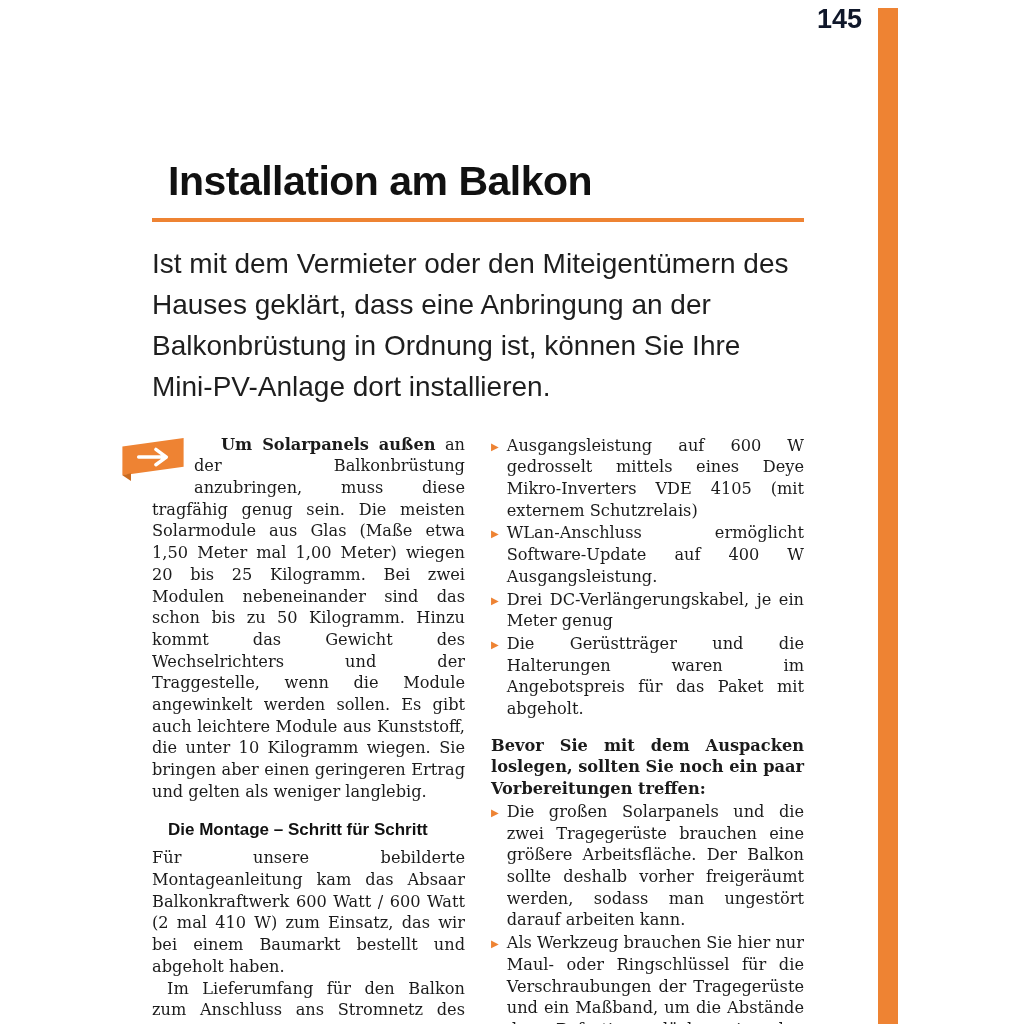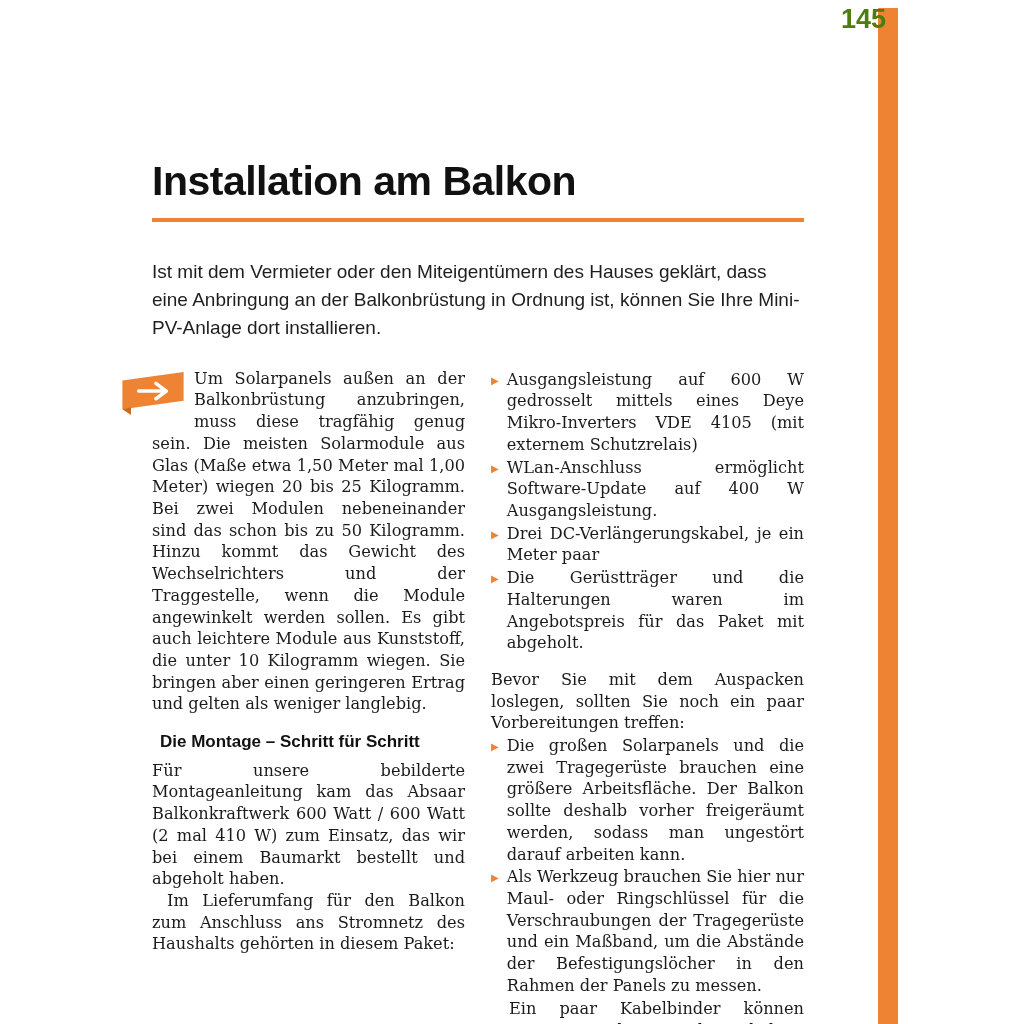--- a/index.html
+++ b/index.html
@@ -6,56 +6,56 @@
   html,body { background:#ffffff; }
   body {
     width:1024px; height:1024px; position:relative; overflow:hidden;
     font-family:"DejaVu Serif", serif; color:#1b1b1b;
   }
   .accent-bar {
     position:absolute; left:878px; top:8px; width:20px; height:1016px;
     background:#EE8333;
   }
   .page-number {
-    position:absolute; left:814px; top:4px; width:72px; text-align:right;
+    position:absolute; left:790px; top:4px; width:72px; text-align:right;
     font-family:"Liberation Sans", sans-serif; font-weight:bold; font-size:27px;
-    color:#4d7c0f;
+    color:#0f172a;
   }
   .content { position:absolute; left:152px; top:158px; width:652px; }
   .title {
     font-family:"Liberation Sans", sans-serif; font-weight:bold;
-    font-size:41px; letter-spacing:-0.5px; color:#111;
+    font-size:41px; letter-spacing:-0.5px; color:#111;margin-left:16px;
   }
   .title-rule { height:4px; background:#EE8333; margin-top:13px; }
   .intro {
-    margin-top:36px; font-family:"Liberation Sans", sans-serif;
-    font-size:19px; line-height:1.47; color:#1e1e1e;
+    margin-top:21px; font-family:"Liberation Sans", sans-serif;
+    font-size:28px; line-height:1.47; color:#1e1e1e;
   }
   .columns {
     margin-top:26px; display:flex; gap:26px;
     font-size:16.2px; line-height:1.34; text-align:justify;
   }
   .col { flex:1; min-width:0; }
   .arrow-badge {
     float:left; width:62px; height:42px; margin:3px 10px 2px -30px;
   }
   .p { margin:0; }
   .p + .p { text-indent:15px; }
   .subhead {
     font-family:"Liberation Sans", sans-serif; font-weight:bold;
-    font-size:17px; margin:16px 0 6px 8px; text-align:left; color:#111;
+    font-size:17px; margin:16px 0 6px 16px; text-align:left; color:#111;
   }
-  .bold-lead { font-weight:normal; }
+  .bold-lead { font-weight:bold;margin-left:27px; }
   .bullet { display:flex; gap:8px; margin-top:1px; }
   .bullet .marker {
     flex:0 0 auto; color:#EE8333; font-size:10px; padding-top:5px;
     font-family:"DejaVu Sans", sans-serif;
   }
   .bullet .btext { flex:1; min-width:0; text-align:justify; }
-  .space-before { margin-top:15px; }
+  .space-before { margin-top:15px;font-weight:bold; }
   .hang { margin-left:18px; margin-top:2px; text-indent:0; }
 </style>
 </head>
 <body>
 
 <div class="accent-bar"></div>
 <div class="page-number">145</div>
 
 <div class="content">
 
@@ -89,21 +89,21 @@
       <div class="bullet">
         <span class="marker">▶</span>
         <span class="btext">Ausgangsleistung auf 600 W gedrosselt mittels eines Deye Mikro-Inverters VDE 4105 (mit externem Schutzrelais)</span>
       </div>
       <div class="bullet">
         <span class="marker">▶</span>
         <span class="btext">WLan-Anschluss ermöglicht Software-Update auf 400 W Ausgangsleistung.</span>
       </div>
       <div class="bullet">
         <span class="marker">▶</span>
-        <span class="btext">Drei DC-Verlängerungskabel, je ein Meter paar</span>
+        <span class="btext">Drei DC-Verlängerungskabel, je ein Meter genug</span>
       </div>
       <div class="bullet">
         <span class="marker">▶</span>
         <span class="btext">Die Gerüstträger und die Halterungen waren im Angebotspreis für das Paket mit abgeholt.</span>
       </div>
 
       <p class="p space-before" style="text-indent:0;">Bevor Sie mit dem Auspacken loslegen, sollten Sie noch ein paar Vorbereitungen treffen:</p>
 
       <div class="bullet">
         <span class="marker">▶</span>

